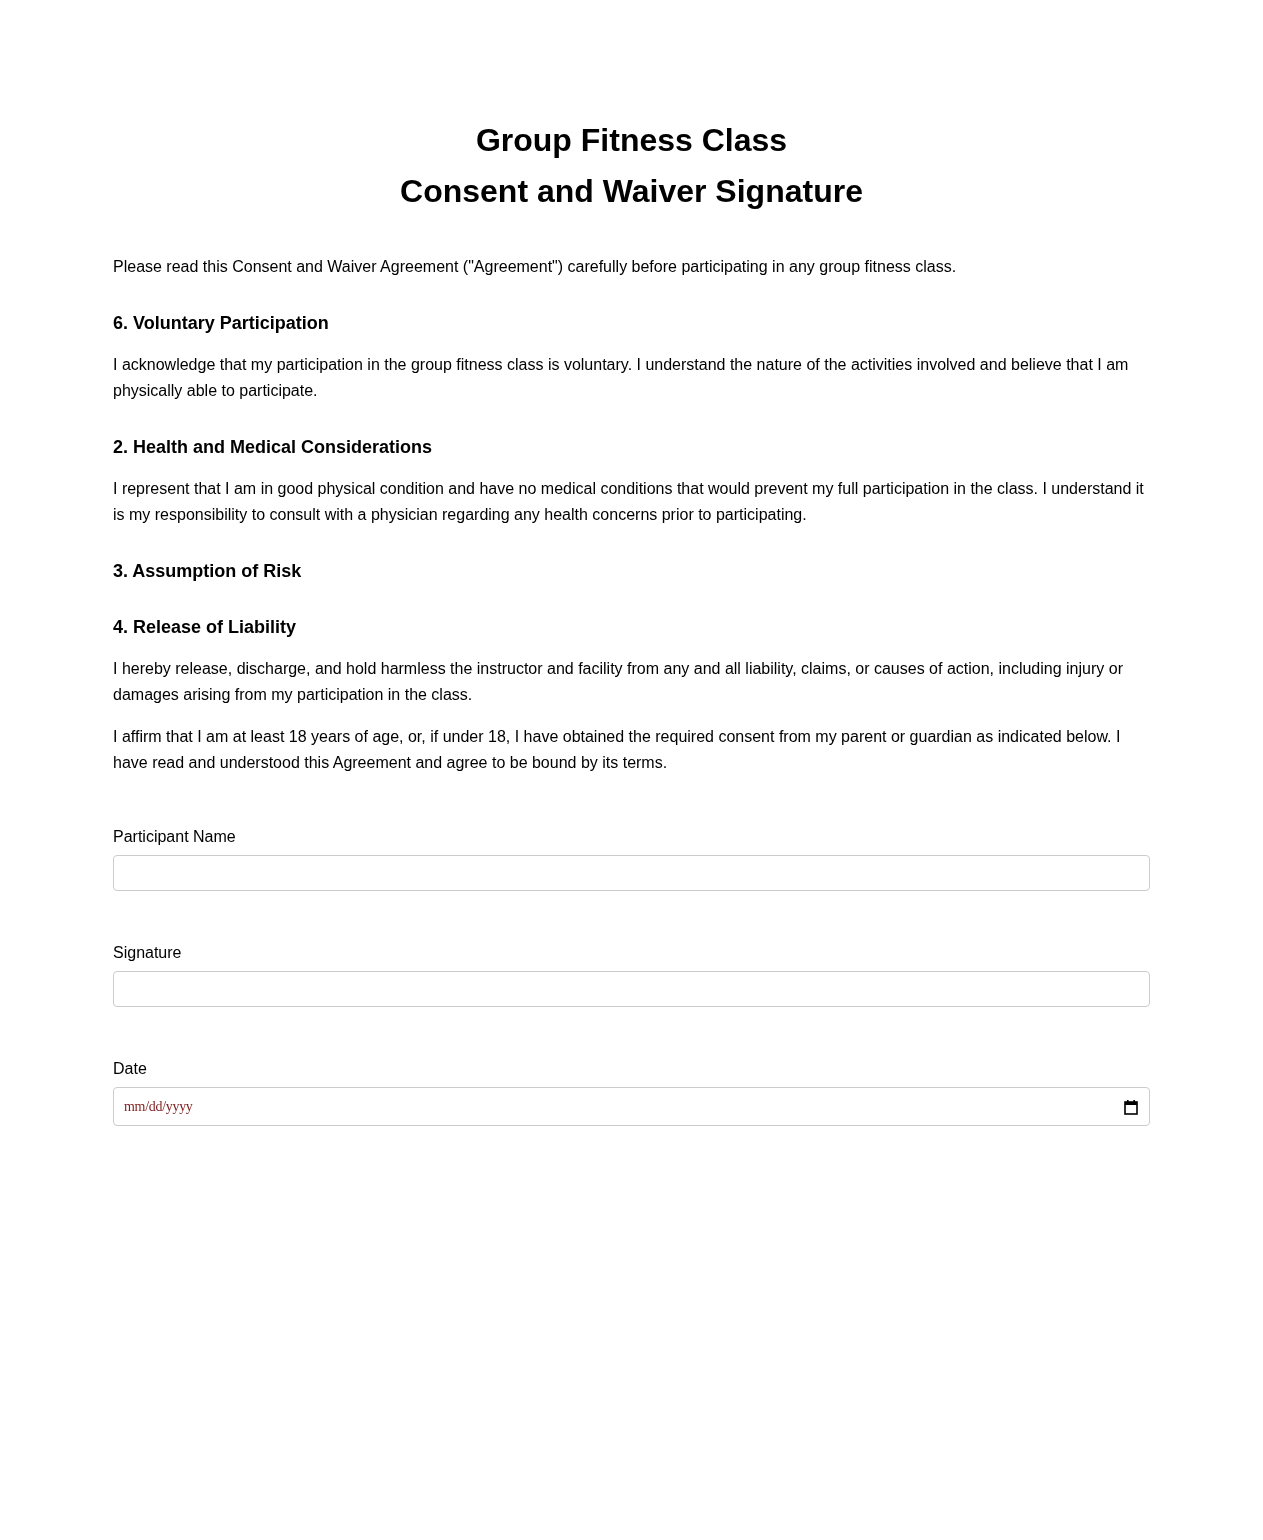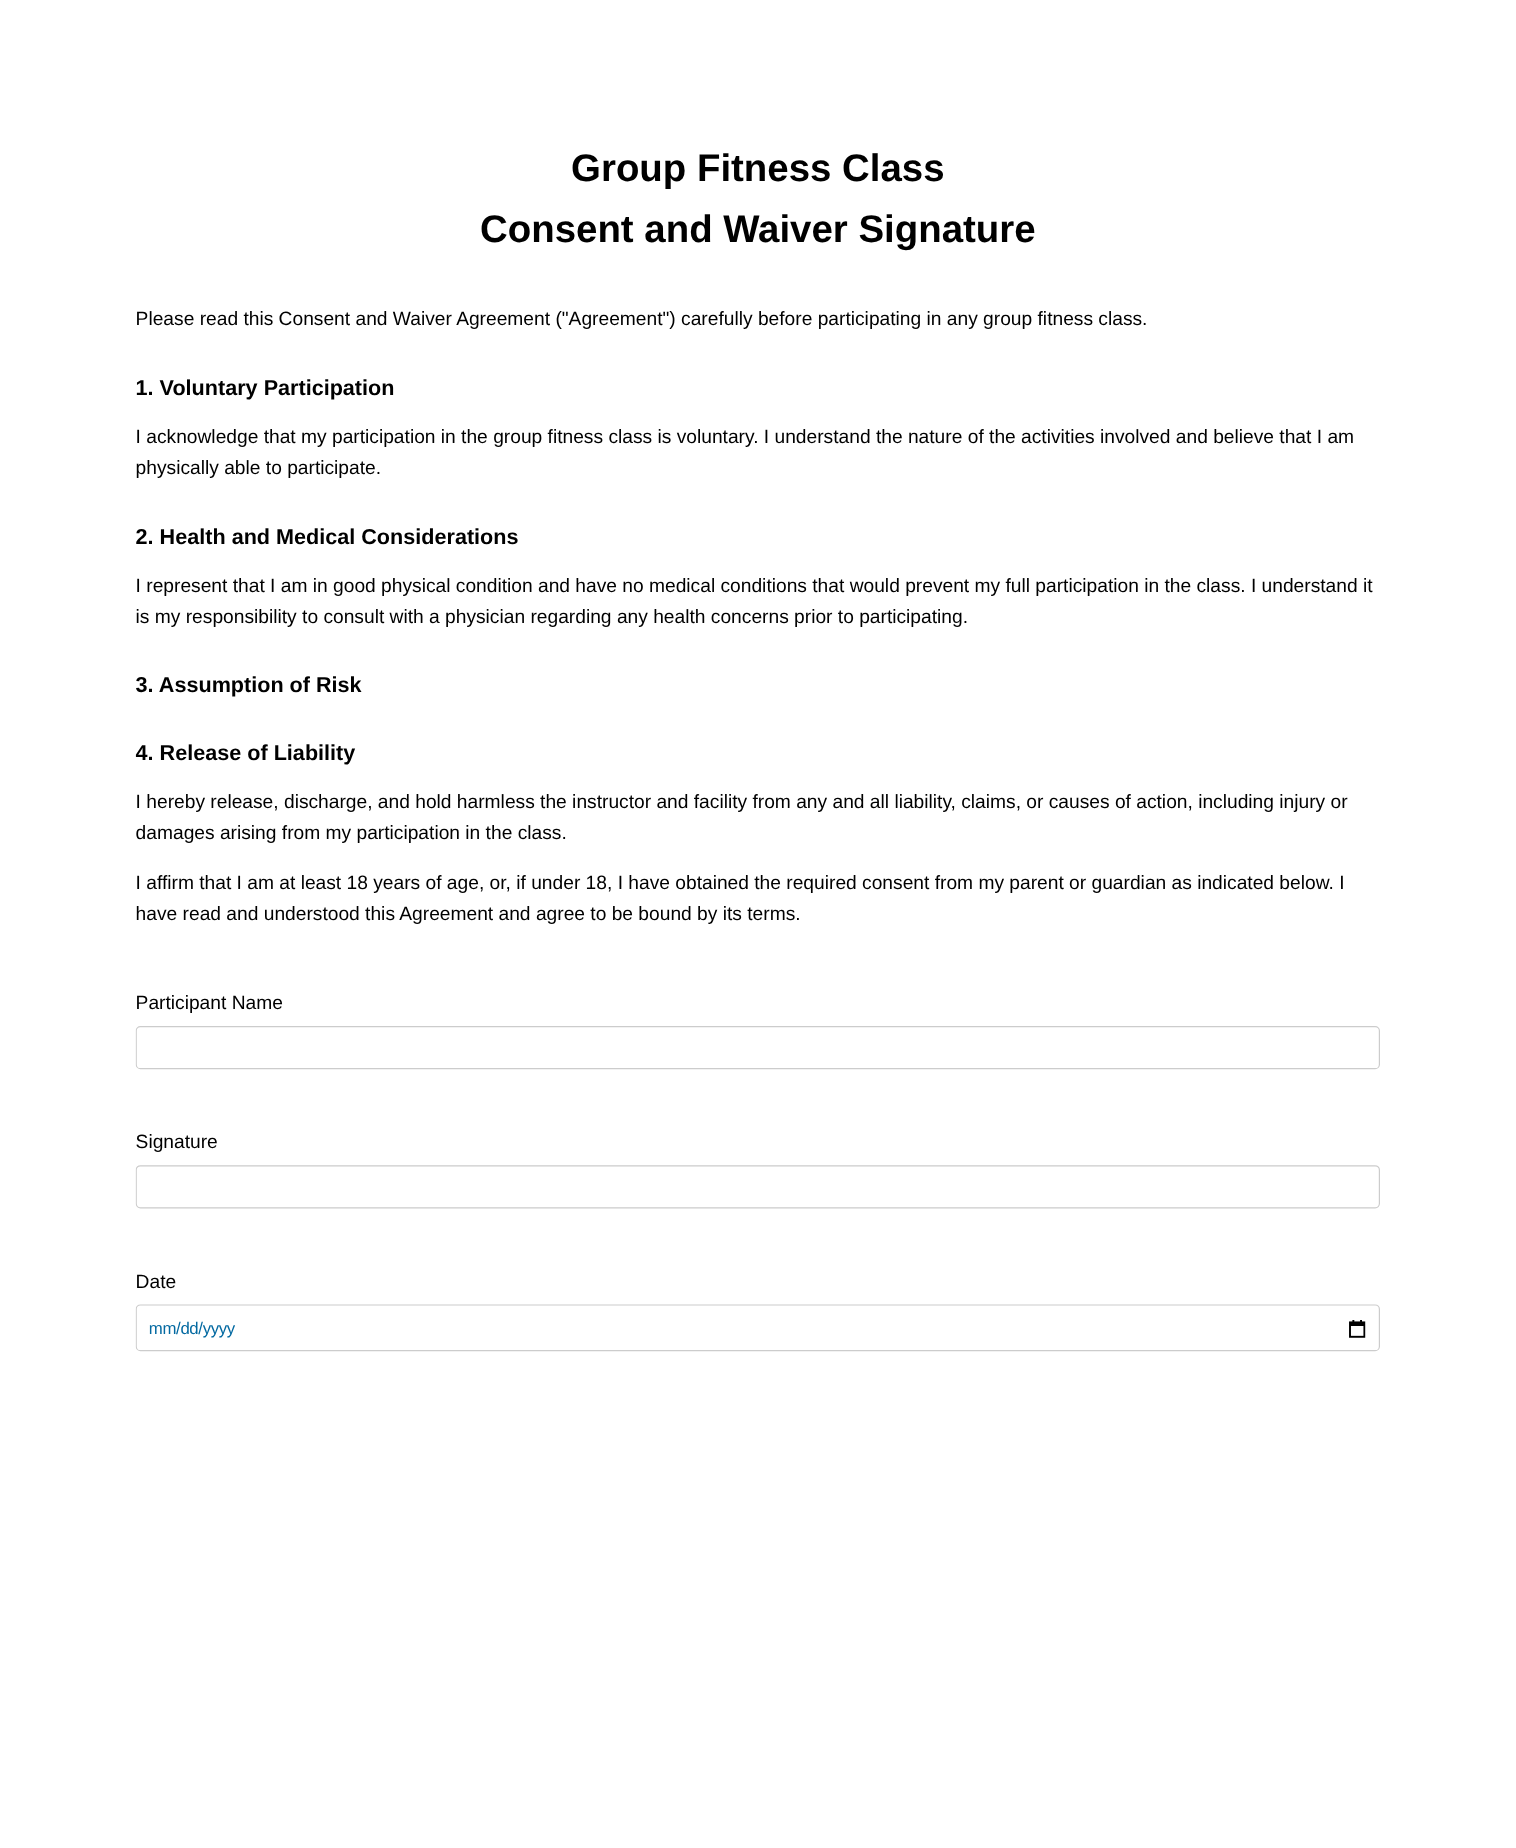--- a/index.html
+++ b/index.html
@@ -79,23 +79,23 @@
       width: 1037px;
       height: 39px;
       border: 1px solid #cccccc;
       border-radius: 4px;
       background: #ffffff;
       display: flex;
       align-items: center;
       padding: 0 10px;
     }
     .date-placeholder {
-      font-family: Liberation Sans, sans-serif;
+      font-family: Liberation Serif, serif;
       font-size: 14px;
-      color: #0369a1;
+      color: #7f1d1d;
       letter-spacing: -0.3px;
     }
     .calendar-icon {
       position: absolute;
       right: 11px;
       top: 11px;
       width: 14px;
       height: 16px;
     }
   </style>
@@ -104,21 +104,21 @@
 
 <div class="page">
   <h1 class="title">
     <div>Group Fitness Class</div>
     <div>Consent and Waiver Signature</div>
   </h1>
 
   <p class="intro">Please read this Consent and Waiver Agreement ("Agreement") carefully before participating in any group fitness class.</p>
 
   <div>
-    <h2 class="section-heading">1. Voluntary Participation</h2>
+    <h2 class="section-heading">6. Voluntary Participation</h2>
     <p class="section-body">I acknowledge that my participation in the group fitness class is voluntary. I understand the nature of the activities involved and believe that I am physically able to participate.</p>
   </div>
 
   <div>
     <h2 class="section-heading">2. Health and Medical Considerations</h2>
     <p class="section-body">I represent that I am in good physical condition and have no medical conditions that would prevent my full participation in the class. I understand it is my responsibility to consult with a physician regarding any health concerns prior to participating.</p>
   </div>
 
   <div>
     <h2 class="section-heading">3. Assumption of Risk</h2>

